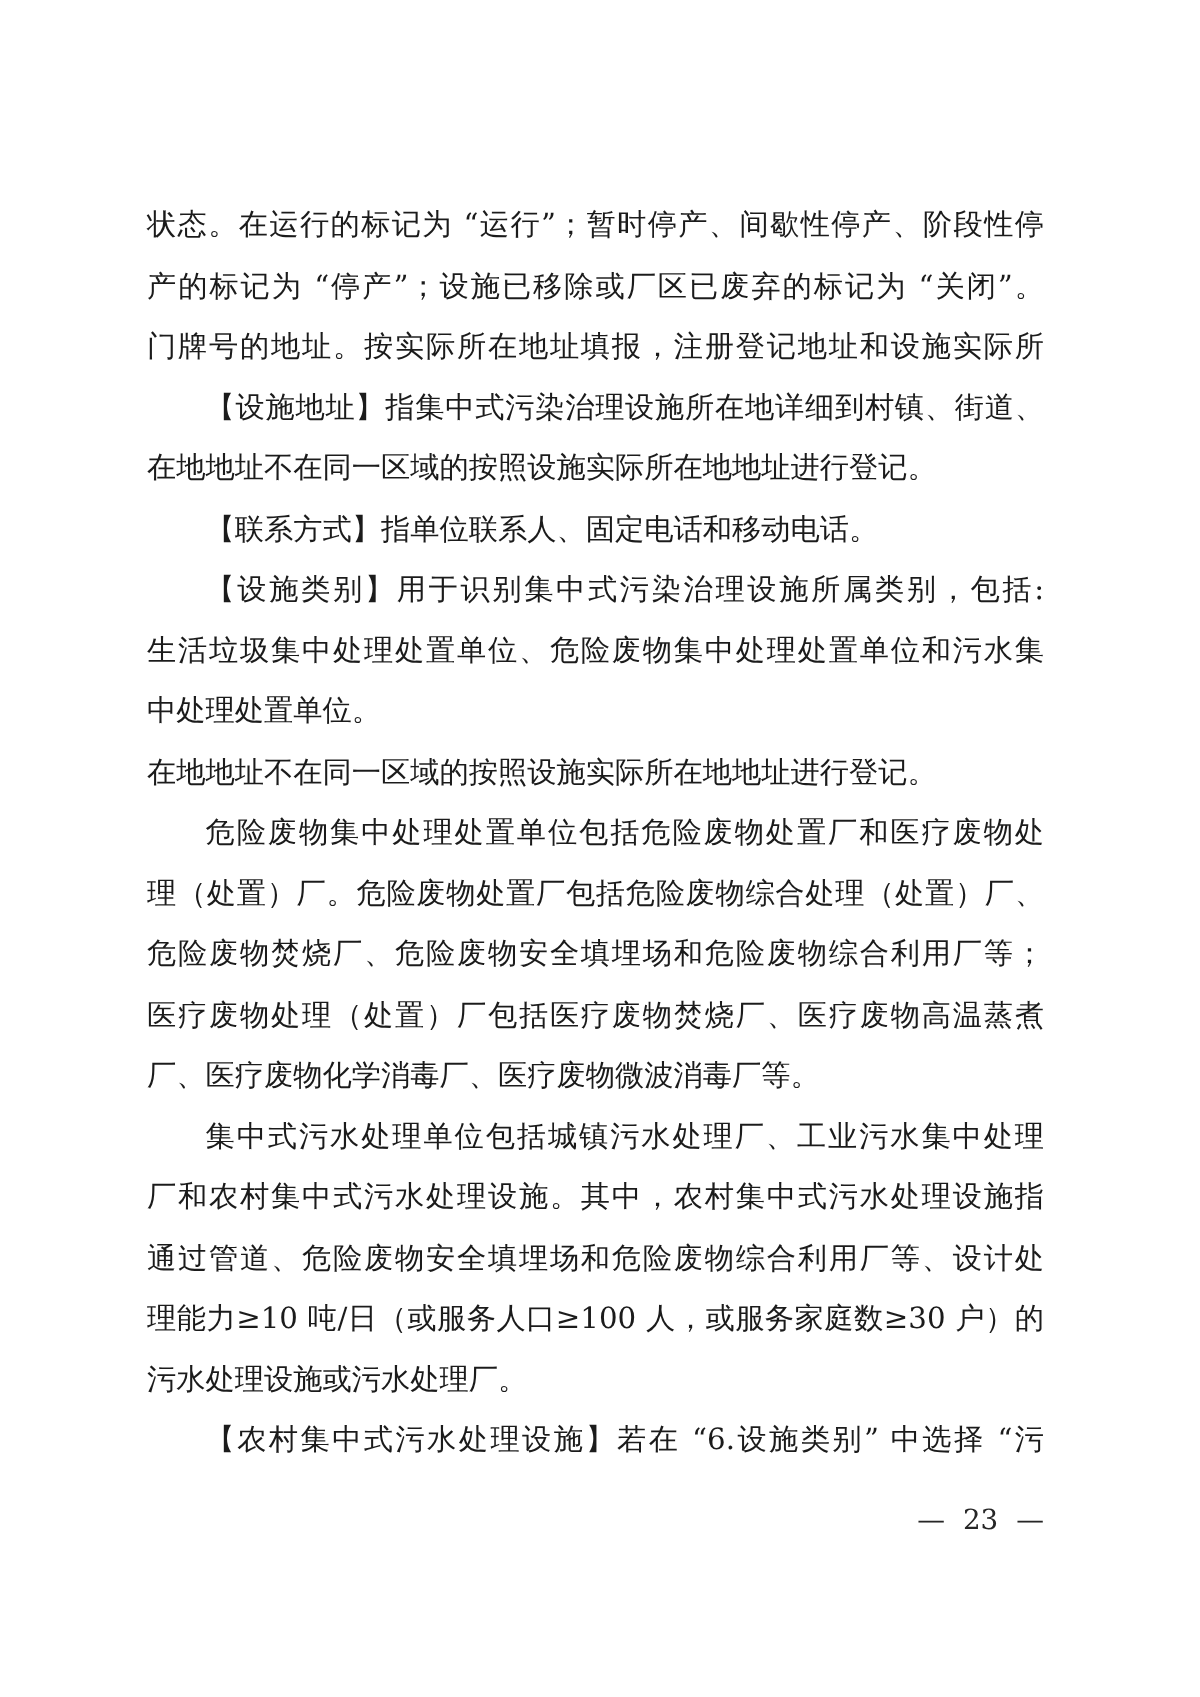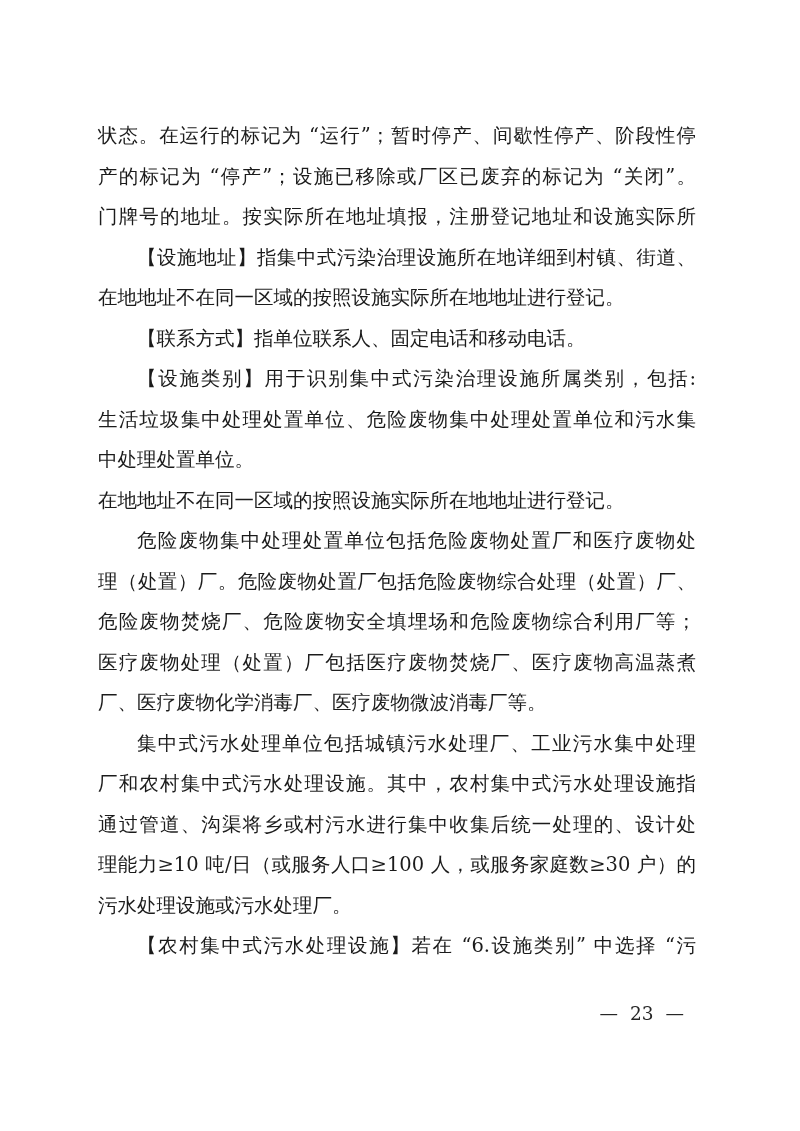--- a/index.html
+++ b/index.html
@@ -13,40 +13,40 @@
     position: relative;
     width: 800px;
     height: 1131px;
     background: #ffffff;
     overflow: hidden;
     color: #1b1b1b;
   }
   .text-block {
     position: absolute;
     left: 98px;
-    top: 116px;
+    top: 130px;
     width: 598px;
     font-size: 19.5px;
     line-height: 40.5px;
     color: #1b1b1b;
   }
   .line {
     width: 100%;
     text-align: justify;
     text-align-last: justify;
   }
   .line.last {
     text-align-last: left;
   }
   .line.indent {
     padding-left: 39px; 
   }
   .page-footer {
     position: absolute;
-    left: 86px;
+    left: 98px;
     top: 1002px;
     width: 598px;
     text-align: right;
     font-size: 18.5px;
     line-height: 24px;
     color: #262626;
   }
   .page-footer .num {
     margin: 0 12px;
   }
@@ -66,21 +66,21 @@
       <div class="line">生活垃圾集中处理处置单位、危险废物集中处理处置单位和污水集</div>
       <div class="line last">中处理处置单位。</div>
       <div class="line last">在地地址不在同一区域的按照设施实际所在地地址进行登记。</div>
       <div class="line indent">危险废物集中处理处置单位包括危险废物处置厂和医疗废物处</div>
       <div class="line">理（处置）厂。危险废物处置厂包括危险废物综合处理（处置）厂、</div>
       <div class="line">危险废物焚烧厂、危险废物安全填埋场和危险废物综合利用厂等；</div>
       <div class="line">医疗废物处理（处置）厂包括医疗废物焚烧厂、医疗废物高温蒸煮</div>
       <div class="line last">厂、医疗废物化学消毒厂、医疗废物微波消毒厂等。</div>
       <div class="line indent">集中式污水处理单位包括城镇污水处理厂、工业污水集中处理</div>
       <div class="line">厂和农村集中式污水处理设施。其中，农村集中式污水处理设施指</div>
-      <div class="line">通过管道、沟渠将乡或村污水进行集中收集后统一处理的、设计处</div>
+      <div class="line">通过管道、危险废物安全填埋场和危险废物综合利用厂等、设计处</div>
       <div class="line">理能力≥10 吨/日（或服务人口≥100 人，或服务家庭数≥30 户）的</div>
       <div class="line last">污水处理设施或污水处理厂。</div>
       <div class="line indent">【农村集中式污水处理设施】若在 “6.设施类别” 中选择 “污</div>
     </section>
   <footer class="page-footer">
     <span class="dash">—</span><span class="num">23</span><span class="dash">—</span>
   </footer>
 </main>
 
 </body></html>

